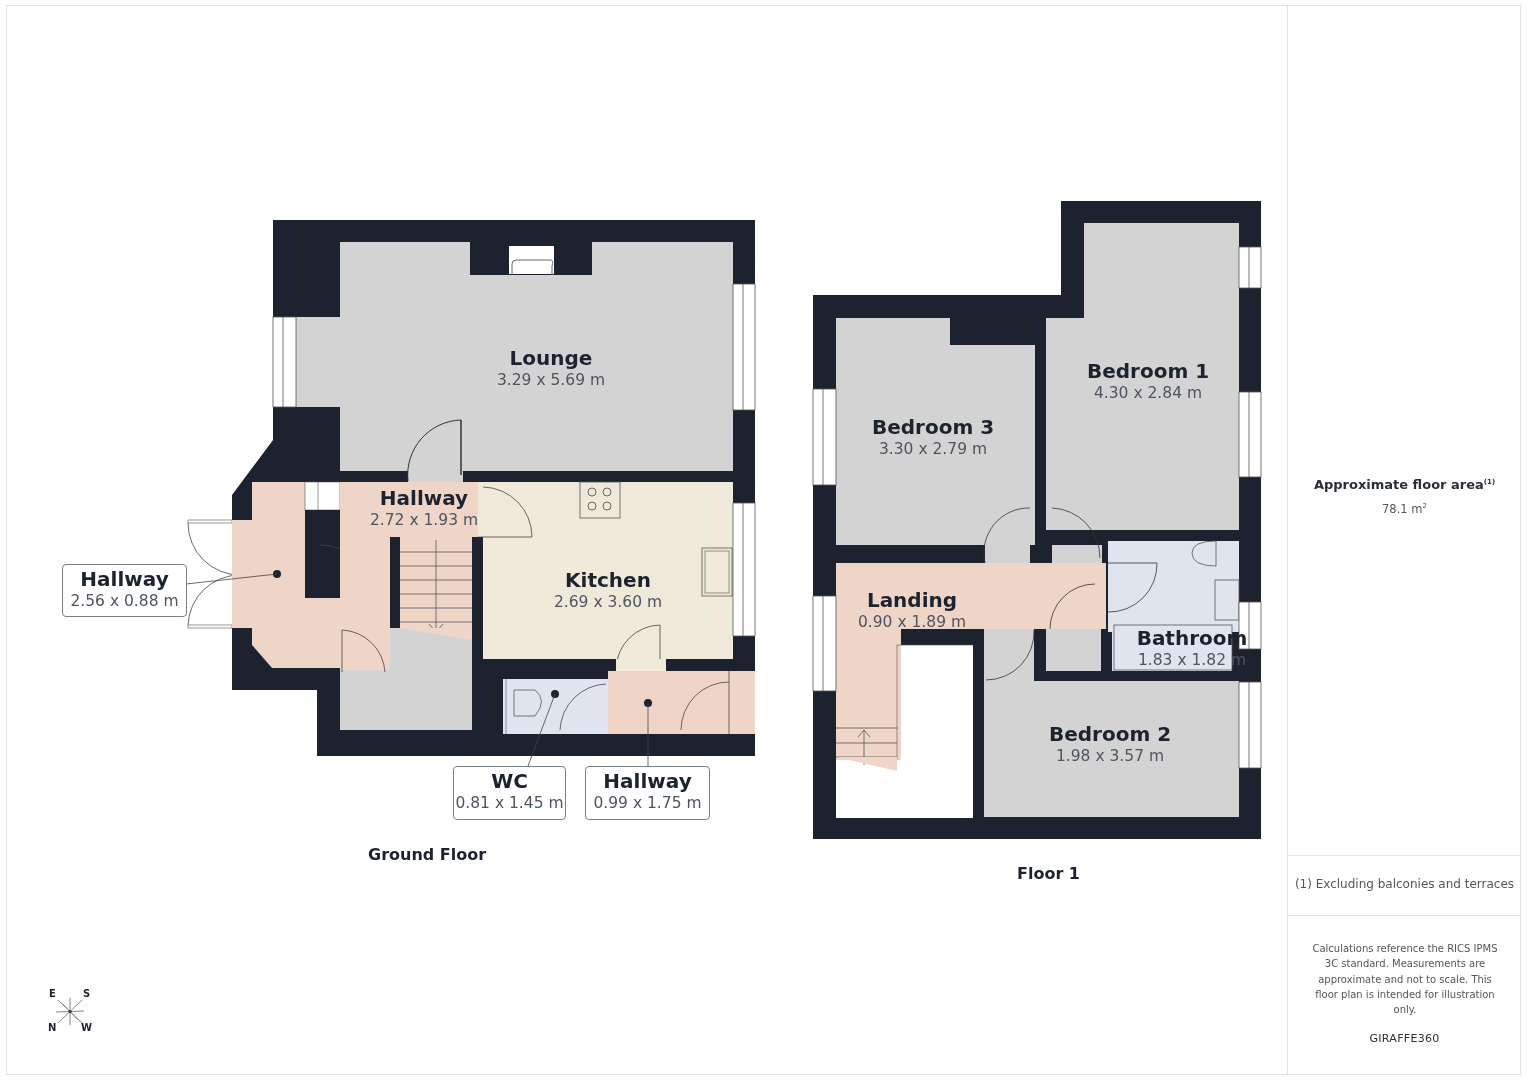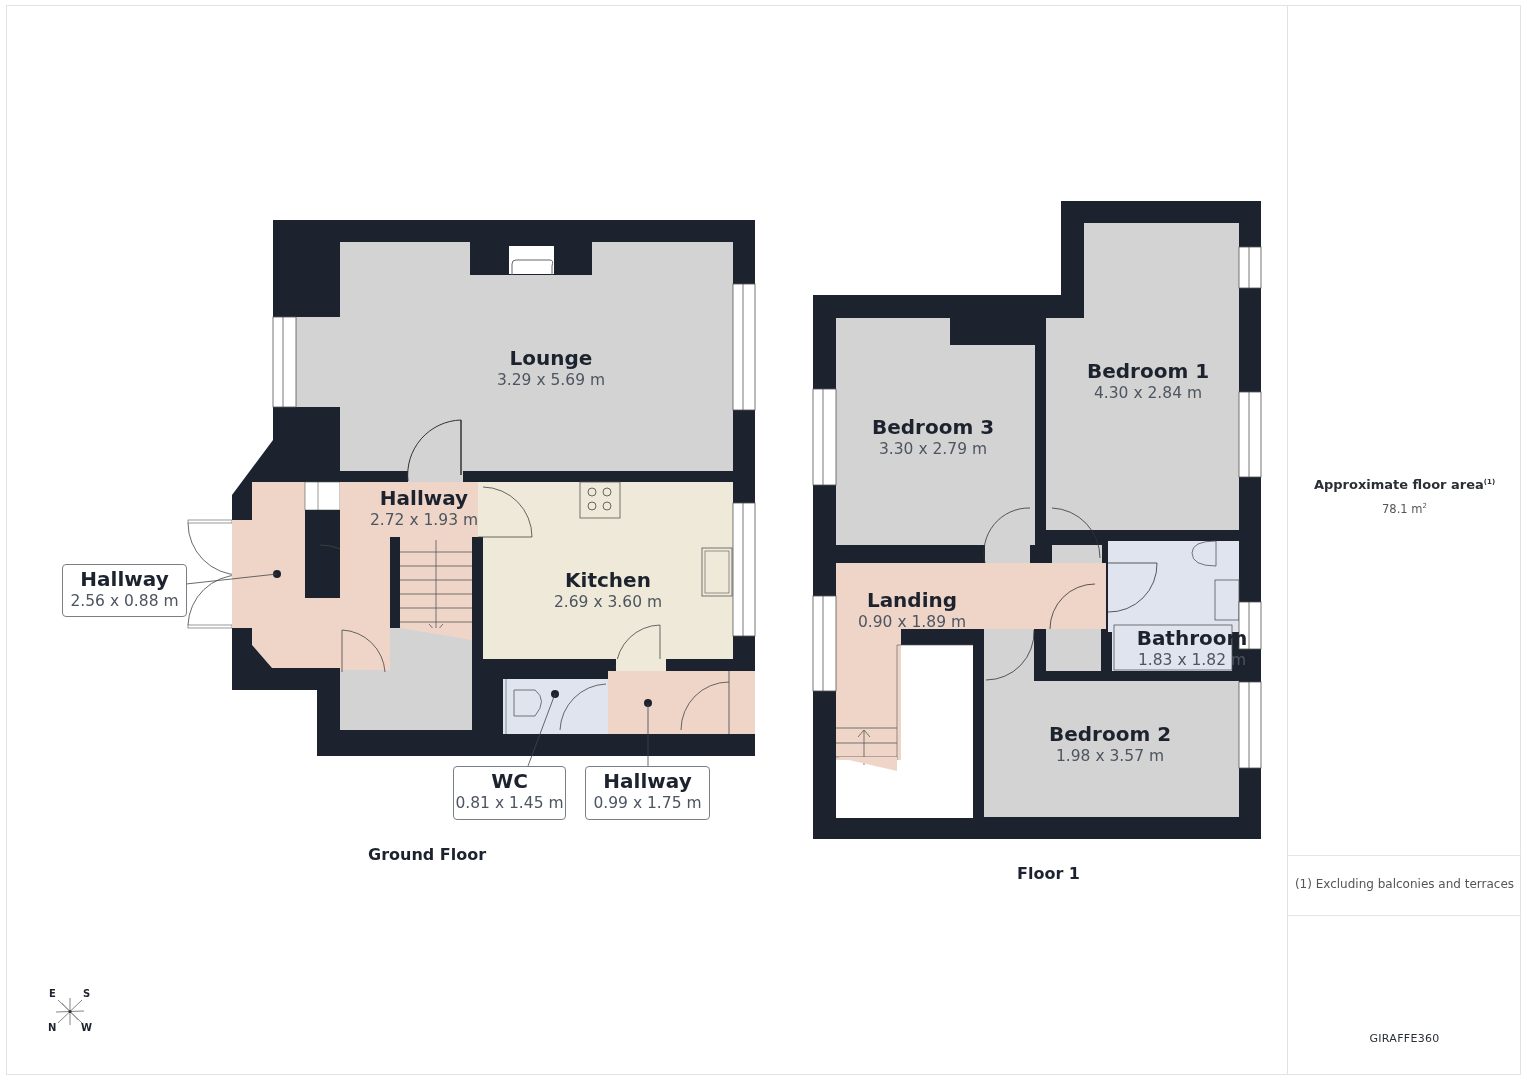--- a/index.html
+++ b/index.html
@@ -254,14 +254,15 @@
     <circle cx="30" cy="26.5" r="1.5" fill="#333"></circle>
   </svg>
 </div>
 
 <div class="side">
   <div class="area-title"><span>Approximate floor area</span><sup>(1)</sup></div>
   <div class="area-val"><span>78.1 m</span><sup>2</sup></div>
   <div class="side-sec" style="top:850px; height:1px;"></div>
   <div class="footnote">(1) Excluding balconies and terraces</div>
   <div class="side-sec" style="top:910px; height:1px;"></div>
+  <div class="disclaimer">Calculations reference the RICS IPMS 3C standard. Measurements are approximate and not to scale. This floor plan is intended for illustration only.</div>
   <div class="giraffe"><span>GIRAFFE</span><b>360</b></div>
 </div>
 
 </body></html>

